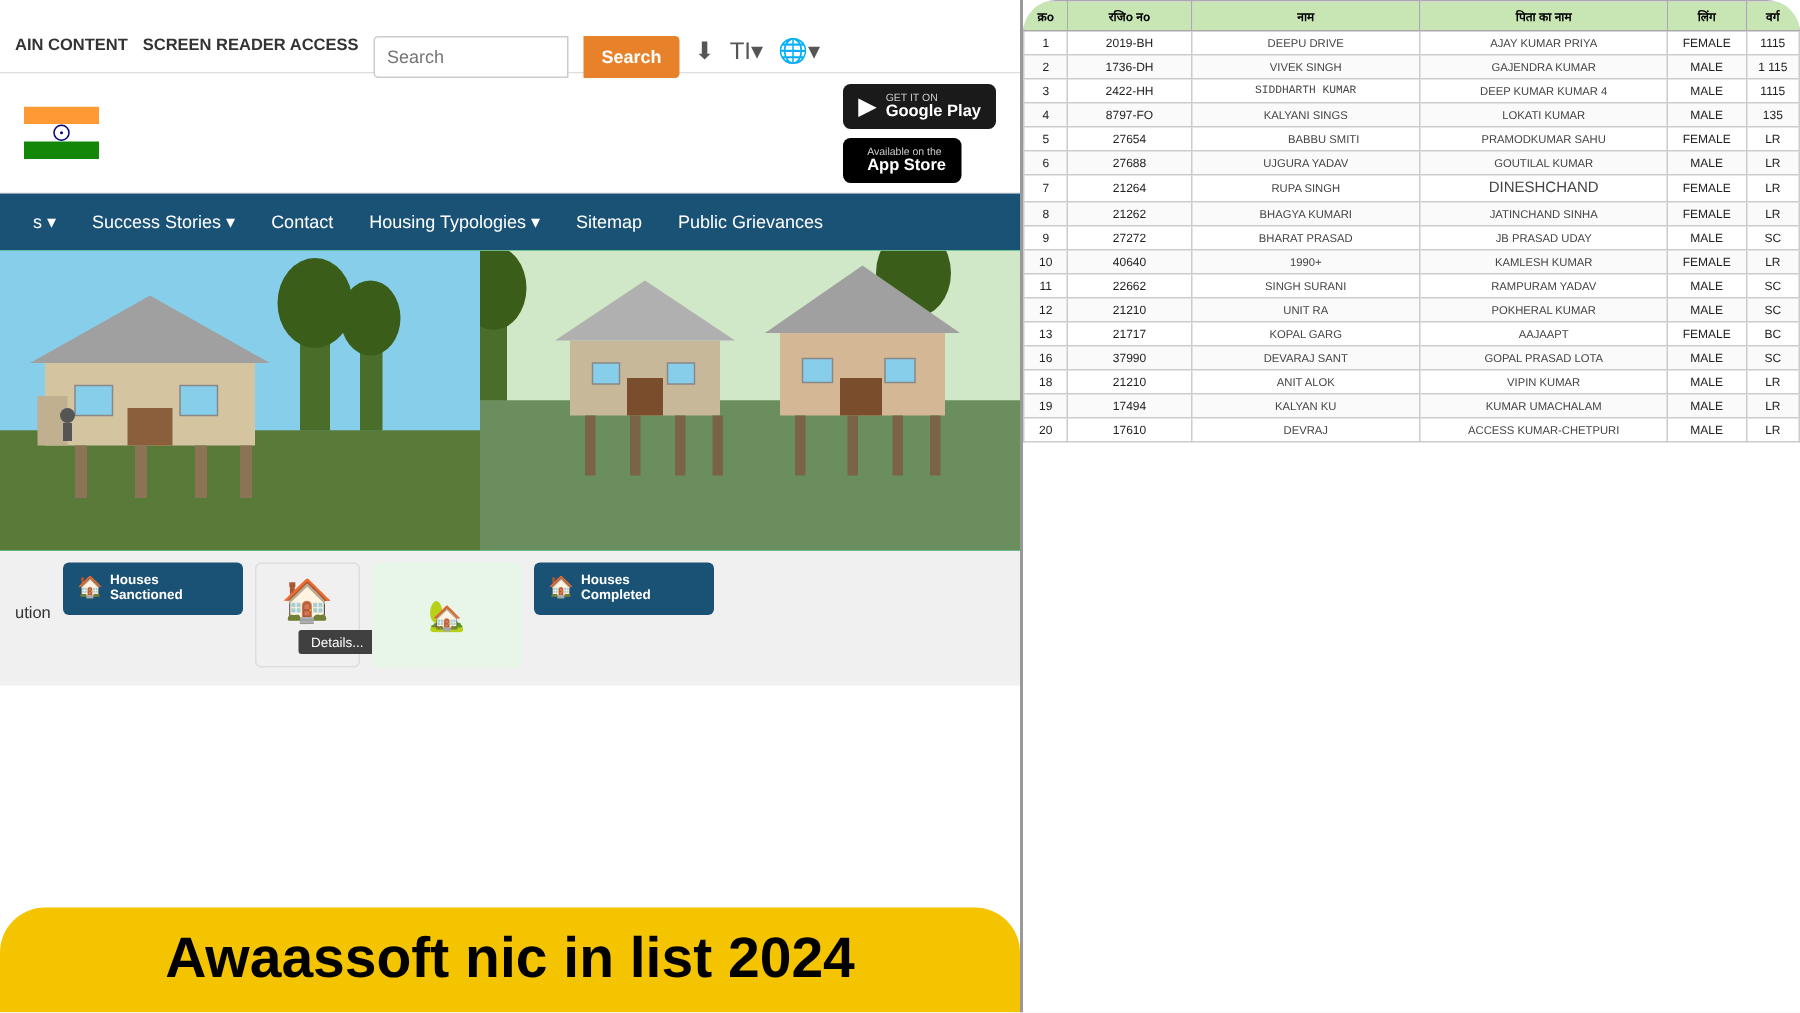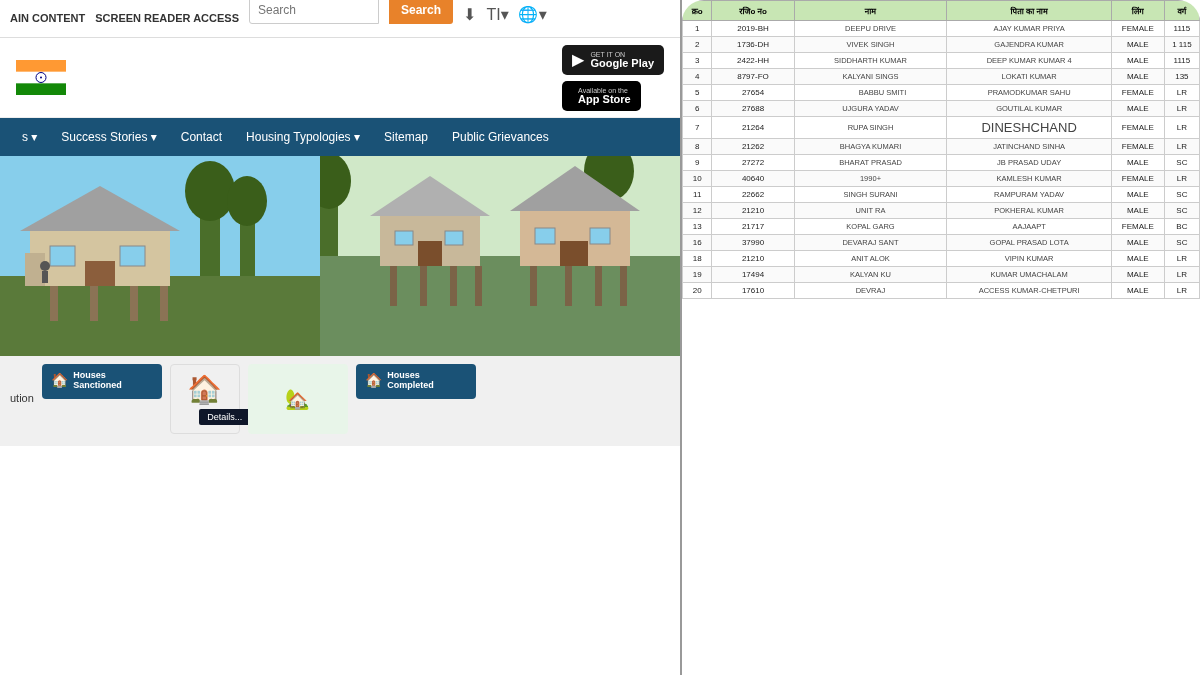--- a/index.html
+++ b/index.html
@@ -20,22 +20,22 @@
       position: relative;
       overflow: hidden;
       background: #fff;
       flex-shrink: 0;
     }
 
     
     .top-nav {
       background: #fff;
       display: flex;
-      align-items: flex-end;
-      padding: 13px 10px;
+      align-items: flex-start;
+      padding: 24px 10px;
       gap: 10px;
       border-bottom: 1px solid #ddd;
       height: 38px;
     }
     .top-nav-link {
       font-size: 11px;
       font-weight: bold;
       color: #333;
       cursor: pointer;
     }
@@ -171,21 +171,21 @@
       display: flex;
       flex-direction: column;
       align-items: center;
       justify-content: center;
       font-size: 9px;
       cursor: pointer;
     }
     .home-icon-big { font-size: 28px; }
 
     .details-btn {
-      background: #0f172a;
+      background: #404040;
       color: white;
       border: none;
       padding: 3px 8px;
       font-size: 9px;
       border-radius: 2px;
       cursor: pointer;
       margin-top: 3px;
       margin-left: 40px;
     }
 
@@ -433,20 +433,23 @@
     </div>
 
     <div class="stat-card" style="background:#1a5276; color:white; padding:6px 10px; border-radius:4px; min-width:110px; text-align:left;">
       <div style="display:flex; align-items:center; gap:4px; margin-bottom:3px;">
         <span style="font-size:14px;">🏠</span>
         <span style="font-size:9px; font-weight:bold;">Houses Completed</span>
       </div>
     </div>
   </div>
 
+  <div class="bottom-banner">
+    <div class="bottom-banner-text">Awaassoft nic in list 2024</div>
+  </div>
 
 </div>
 
 <div class="right-panel">
   <div class="table-container">
     <table>
       <thead>
         <tr>
           <th class="col-sno">क्रo</th>
           <th class="col-reg">रजिo नo</th>
@@ -469,21 +472,21 @@
             <td>2</td>
             <td>1736-DH</td>
             <td style="font-size: 7.5px; color: rgb(68, 68, 68);">VIVEK SINGH</td>
             <td style="font-size: 7.5px; color: rgb(68, 68, 68);">GAJENDRA KUMAR</td>
             <td>MALE</td>
             <td>1 115</td>
           </tr>
           <tr>
             <td>3</td>
             <td>2422-HH</td>
-            <td style="font-size: 7.5px; color: rgb(68, 68, 68);">SIDDHARTH KUMAR</td>
+            <td style="font-size: 7.5px; color: rgb(68, 68, 68); font-family: Liberation Mono, monospace;">SIDDHARTH KUMAR</td>
             <td style="font-size: 7.5px; color: rgb(68, 68, 68);">DEEP KUMAR KUMAR 4</td>
             <td>MALE</td>
             <td>1115</td>
           </tr>
           <tr>
             <td>4</td>
             <td>8797-FO</td>
             <td style="font-size: 7.5px; color: rgb(68, 68, 68);">KALYANI SINGS</td>
             <td style="font-size: 7.5px; color: rgb(68, 68, 68);">LOKATI KUMAR</td>
             <td>MALE</td>
@@ -502,21 +505,21 @@
             <td>27688</td>
             <td style="font-size: 7.5px; color: rgb(68, 68, 68);">UJGURA YADAV</td>
             <td style="font-size: 7.5px; color: rgb(68, 68, 68);">GOUTILAL KUMAR</td>
             <td>MALE</td>
             <td>LR</td>
           </tr>
           <tr>
             <td>7</td>
             <td>21264</td>
             <td style="font-size: 7.5px; color: rgb(68, 68, 68);">RUPA SINGH</td>
-            <td style="font-size: 13px; color: rgb(68, 68, 68);">DINESHCHAND</td>
+            <td style="font-size: 10px; color: rgb(68, 68, 68);">DINESHCHAND</td>
             <td>FEMALE</td>
             <td>LR</td>
           </tr>
           <tr>
             <td>8</td>
             <td>21262</td>
             <td style="font-size: 7.5px; color: rgb(68, 68, 68);">BHAGYA KUMARI</td>
             <td style="font-size: 7.5px; color: rgb(68, 68, 68);">JATINCHAND SINHA</td>
             <td>FEMALE</td>
             <td>LR</td>

